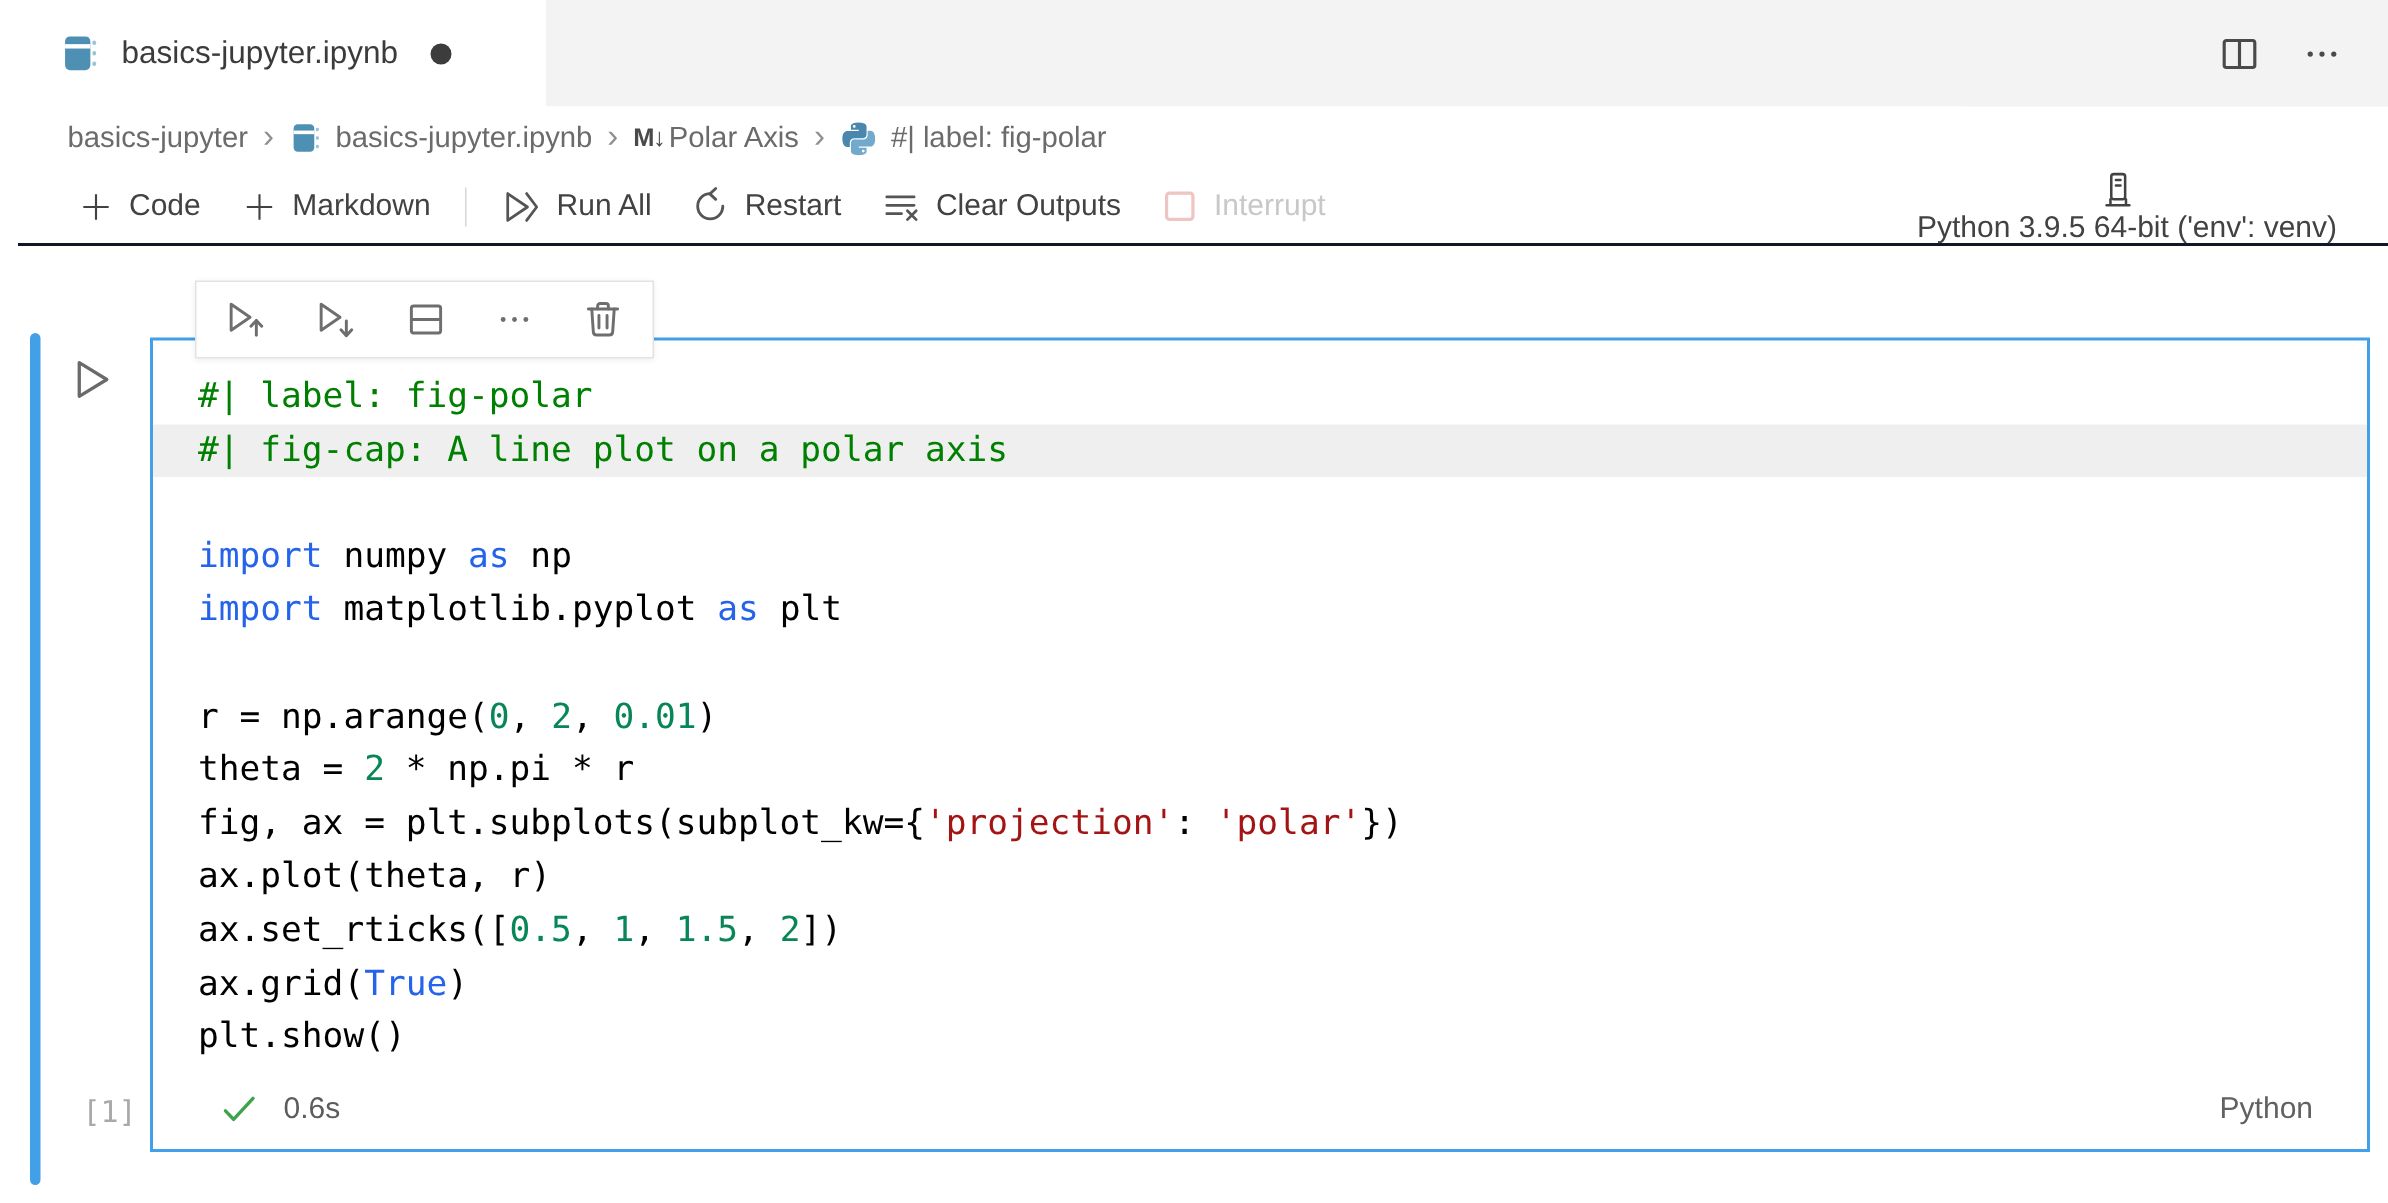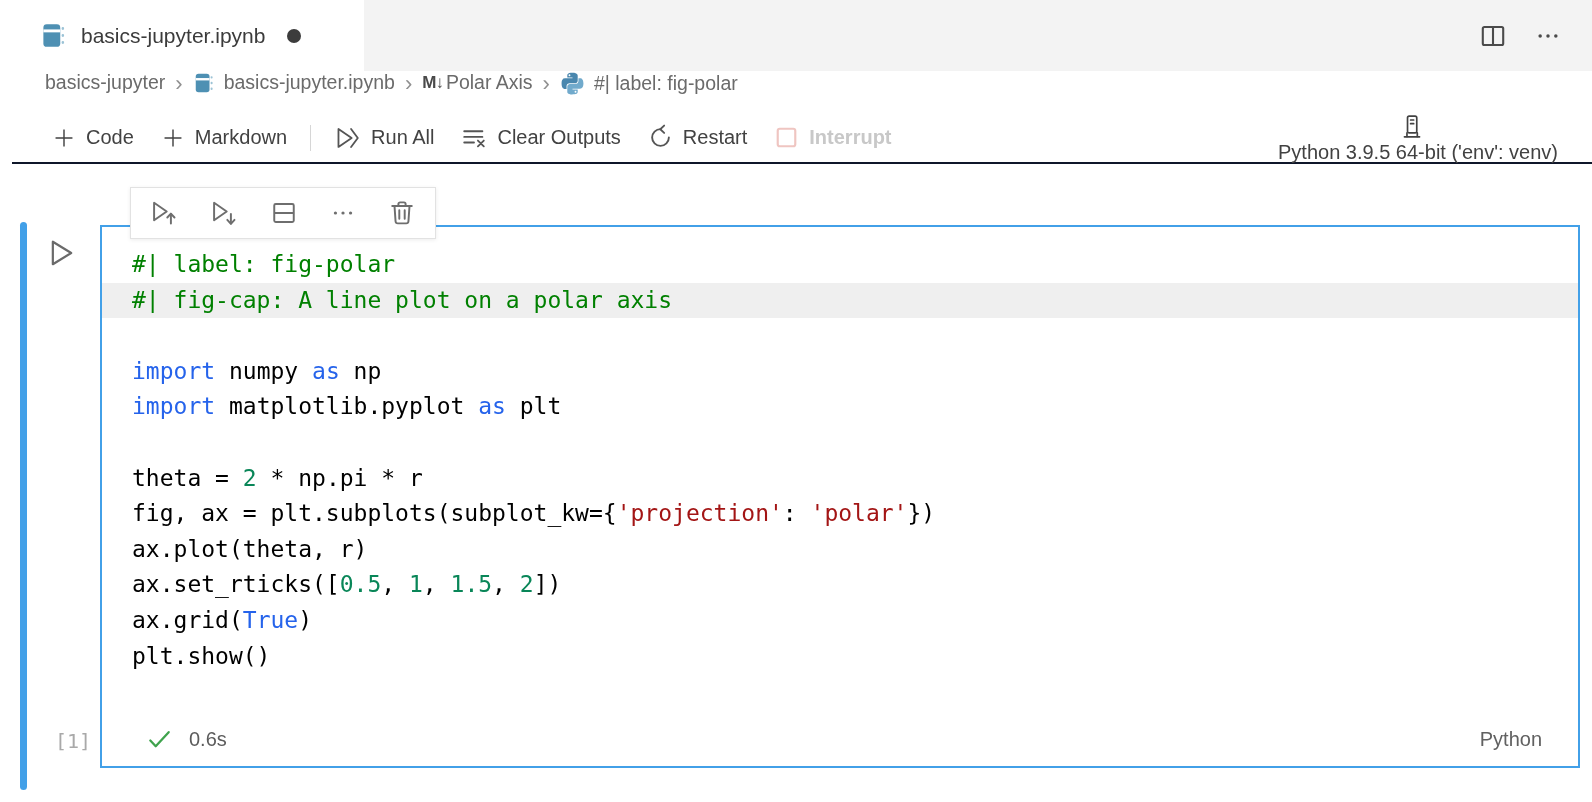--- a/index.html
+++ b/index.html
@@ -11,32 +11,32 @@
   .tabbar { position:absolute; left:0; top:0; width:1592px; height:71px;
             background:#f3f3f3; display:flex; align-items:stretch; }
   .tab { background:#fff; width:352px; display:flex; align-items:center;
          padding-left:28px; gap:14px; }
   .tab-title { font-size:21px; color:#3b3b3b; }
   .mod-dot { width:14px; height:14px; border-radius:50%; background:#3c3c3c; margin-left:8px; }
   .tabbar-actions { margin-left:auto; display:flex; align-items:center; gap:26px; padding-right:42px; }
 
   
   .breadcrumbs { position:absolute; left:0; top:71px; width:1298px; height:42px;
-                 background:#fff; display:flex; align-items:flex-start; padding-left:33px;
+                 background:#fff; display:flex; align-items:center; padding-left:33px;
                  font-size:19.5px; color:#6b6b6b; }
   .crumb { display:flex; align-items:center; gap:9px; cursor:pointer; }
   .crumb-sep { color:#909090; font-size:22px; padding:0 10px 3px 10px; }
   .md-glyph { font-weight:bold; font-size:17px; color:#4a4a4a; letter-spacing:-1px; margin-right:1px; }
 
   
   .nbtoolbar { position:absolute; left:0; top:113px; width:1592px; height:51px;
                background:#fff; border-bottom:2px solid #0f172a;
                display:flex; align-items:center; padding:0 0 0 26px; font-size:20px; color:#424242; }
   .tb-btn { display:flex; align-items:center; gap:9px; padding:0 13px; height:100%; cursor:pointer; white-space:nowrap; }
-  .tb-btn.disabled { color:#c8c8c8; cursor:default;font-weight:bold; }
+  .tb-btn.disabled { color:#c8c8c8; cursor:default; }
   .tb-sep { width:1px; height:26px; background:#d6d6d6; margin:0 10px; }
   .kernel-group { margin-left:auto; display:flex; height:100%; padding-right:46px;flex-direction:column; }
 
   
   .ic { display:inline-flex; align-items:center; justify-content:center; }
   .ic svg { display:block; }
 
   
   .focus-bar { position:absolute; left:8px; top:222px; width:7px; height:568px;
                border-radius:4px; background:var(--accent); }
@@ -160,35 +160,35 @@
       <span class="ic">
         <svg width="28" height="28" viewBox="0 0 20 20" fill="none" stroke="#555" stroke-width="1.3" stroke-linejoin="round">
           <path d="M3.2 3.6v12.8L12.6 10z"></path>
             <path d="M12.2 3.6 17 10l-4.8 6.4" stroke-linecap="round" fill="none"></path>
         </svg>
       </span>
       <span>Run All</span>
     </div>
     <div class="tb-btn">
       <span class="ic">
+        <svg width="27" height="27" viewBox="0 0 20 20" fill="none" stroke="#555" stroke-width="1.4" stroke-linecap="round">
+          <path d="M10 3.8a6.2 6.2 0 1 0 6.2 6.2"></path>
+            <path d="M12.7 1.2 9.8 3.9l2.9 2.7"></path>
+        </svg>
+      </span>
+      <span>Restart</span>
+    </div>
+    <div class="tb-btn">
+      <span class="ic">
         <svg width="28" height="28" viewBox="0 0 20 20" fill="none" stroke="#555" stroke-width="1.3" stroke-linecap="round">
           <path d="M3 5.2h13M3 9.2h13M3 13.2h7"></path>
             <path d="M12.8 11.8l4.2 4.2M17 11.8l-4.2 4.2"></path>
         </svg>
       </span>
       <span>Clear Outputs</span>
-    </div>
-    <div class="tb-btn">
-      <span class="ic">
-        <svg width="27" height="27" viewBox="0 0 20 20" fill="none" stroke="#555" stroke-width="1.4" stroke-linecap="round">
-          <path d="M10 3.8a6.2 6.2 0 1 0 6.2 6.2"></path>
-            <path d="M12.7 1.2 9.8 3.9l2.9 2.7"></path>
-        </svg>
-      </span>
-      <span>Restart</span>
     </div>
     <div class="tb-btn disabled">
       <span class="ic">
         <svg width="27" height="27" viewBox="0 0 20 20" fill="none" stroke="#efc5c1" stroke-width="1.6">
           <rect x="3.5" y="3.5" width="13" height="13" rx="1.5"></rect>
         </svg>
       </span>
       <span>Interrupt</span>
     </div>
     <div class="kernel-group">
@@ -255,20 +255,21 @@
       </span>
     </div>
 
     <div class="code">
         <div class="line"><span class="tok-com">#| label: fig-polar</span></div>
         <div class="line hl"><span class="tok-com">#| fig-cap: A line plot on a polar axis</span></div>
         <div class="line">&nbsp;</div>
         <div class="line"><span class="tok-kw">import</span><span class="tok-pln"> numpy </span><span class="tok-kw">as</span><span class="tok-pln"> np</span></div>
         <div class="line"><span class="tok-kw">import</span><span class="tok-pln"> matplotlib.pyplot </span><span class="tok-kw">as</span><span class="tok-pln"> plt</span></div>
         <div class="line">&nbsp;</div>
+        <div class="line"><span class="tok-pln">r = np.arange(</span><span class="tok-num">0</span><span class="tok-pln">, </span><span class="tok-num">2</span><span class="tok-pln">, </span><span class="tok-num">0.01</span><span class="tok-pln">)</span></div>
         <div class="line"><span class="tok-pln">theta = </span><span class="tok-num">2</span><span class="tok-pln"> * np.pi * r</span></div>
         <div class="line"><span class="tok-pln">fig, ax = plt.subplots(subplot_kw={</span><span class="tok-str">'projection'</span><span class="tok-pln">: </span><span class="tok-str">'polar'</span><span class="tok-pln">})</span></div>
         <div class="line"><span class="tok-pln">ax.plot(theta, r)</span></div>
         <div class="line"><span class="tok-pln">ax.set_rticks([</span><span class="tok-num">0.5</span><span class="tok-pln">, </span><span class="tok-num">1</span><span class="tok-pln">, </span><span class="tok-num">1.5</span><span class="tok-pln">, </span><span class="tok-num">2</span><span class="tok-pln">])</span></div>
         <div class="line"><span class="tok-pln">ax.grid(</span><span class="tok-kw">True</span><span class="tok-pln">)</span></div>
         <div class="line"><span class="tok-pln">plt.show()</span></div>
       </div>
 
     <div class="cell-footer">
       <span class="ic">

